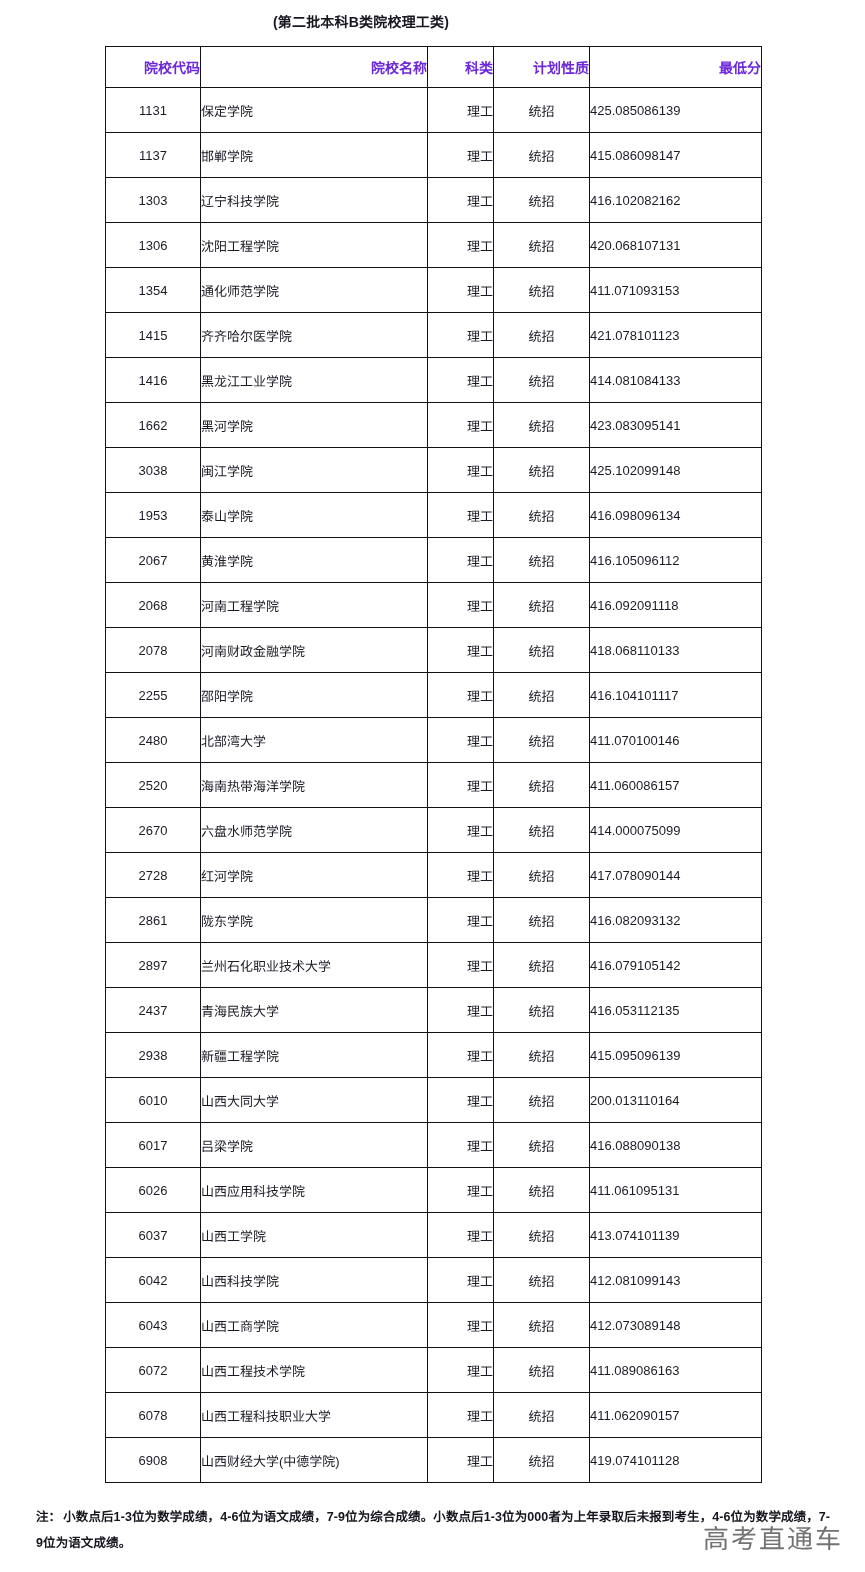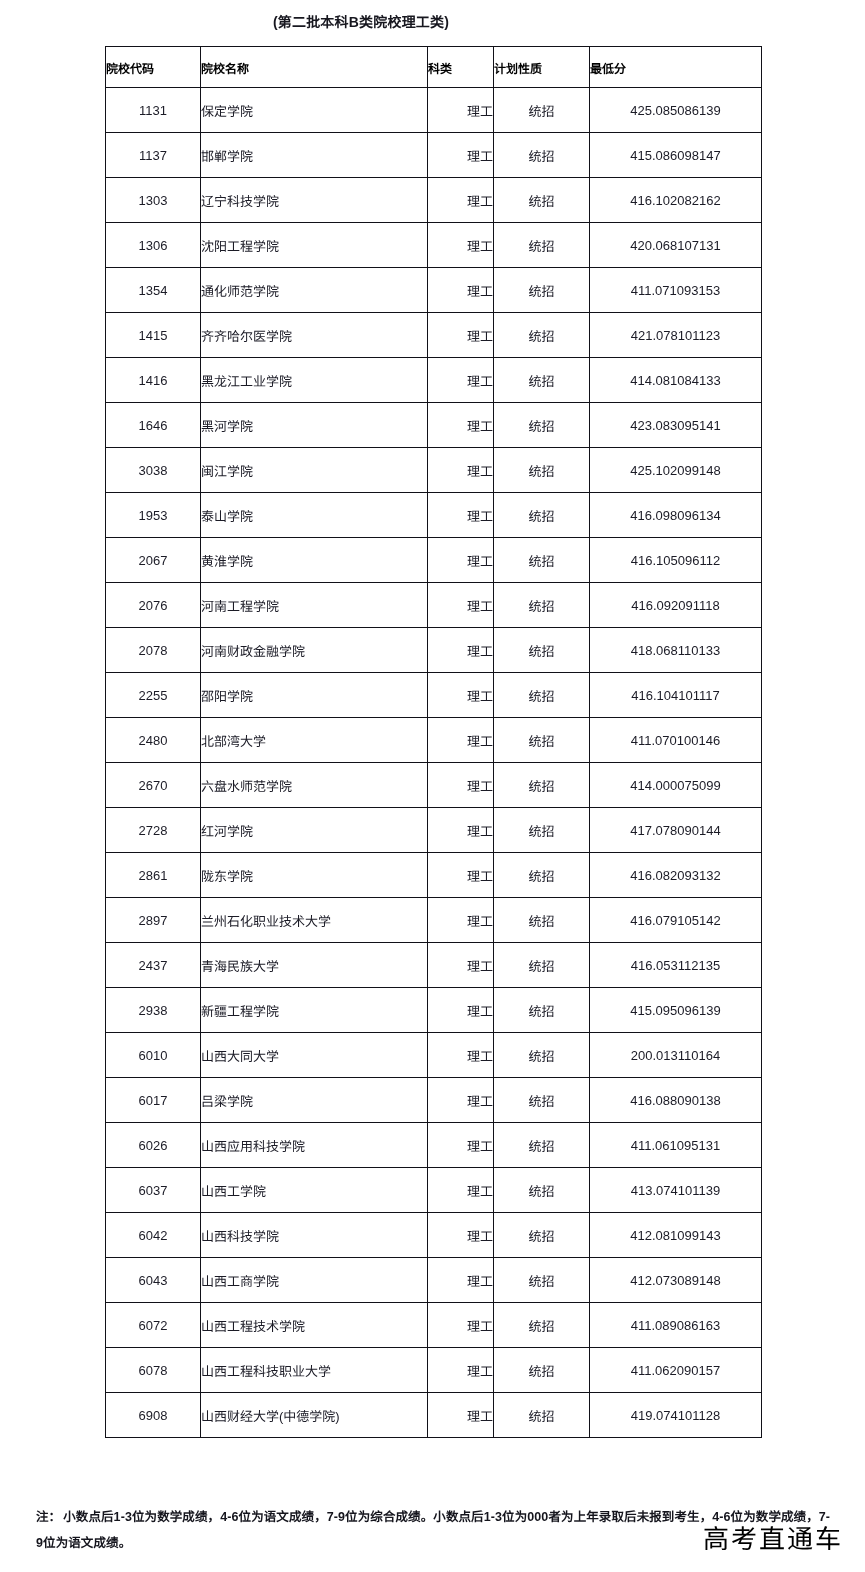--- a/index.html
+++ b/index.html
@@ -66,30 +66,30 @@
     height: 44px;
     font-size: 13px;
     font-weight: normal;
     color: #1b1b26;
     vertical-align: middle;
   }
 
   table.score-table thead th {
     height: 40px;
     font-weight: bold;
-    text-align: left;
-    font-size: 12px;
-    color: #000000;
+    text-align: right;
+    font-size: 14px;
+    color: #6d28d9;
   }
 
   td.code   { text-align: center; }
   td.name   { text-align: left; padding-left: 14px; }
   td.cat    { text-align: right; }
   td.plan   { text-align: center; }
-  td.score  { text-align: center; padding-right: 12px; }
+  td.score  { text-align: left; padding-right: 12px; }
 
   
   .note {
     position: absolute;
     left: 36px;
     top: 1504px;
     width: 800px;
     font-size: 12.5px;
     font-weight: bold;
     line-height: 26px;
@@ -100,21 +100,21 @@
   .note .note-label {
     margin-right: 2px;
   }
 
   
   .watermark {
     position: absolute;
     right: 22px;
     top: 1524px;
     font-size: 26px;
-    color: #000000;
+    color: #737373;
     letter-spacing: 2px;
     font-family: "DejaVu Sans", sans-serif;
     user-select: none;
     pointer-events: none;
     line-height: 30px;
   }
 </style>
 </head>
 <body>
 
@@ -184,21 +184,21 @@
             <td class="score">421.078101123</td>
           </tr>
           <tr>
             <td class="code">1416</td>
             <td class="name">黑龙江工业学院</td>
             <td class="cat">理工</td>
             <td class="plan">统招</td>
             <td class="score">414.081084133</td>
           </tr>
           <tr>
-            <td class="code">1646</td>
+            <td class="code">1662</td>
             <td class="name">黑河学院</td>
             <td class="cat">理工</td>
             <td class="plan">统招</td>
             <td class="score">423.083095141</td>
           </tr>
           <tr>
             <td class="code">3038</td>
             <td class="name">闽江学院</td>
             <td class="cat">理工</td>
             <td class="plan">统招</td>
@@ -212,21 +212,21 @@
             <td class="score">416.098096134</td>
           </tr>
           <tr>
             <td class="code">2067</td>
             <td class="name">黄淮学院</td>
             <td class="cat">理工</td>
             <td class="plan">统招</td>
             <td class="score">416.105096112</td>
           </tr>
           <tr>
-            <td class="code">2076</td>
+            <td class="code">2068</td>
             <td class="name">河南工程学院</td>
             <td class="cat">理工</td>
             <td class="plan">统招</td>
             <td class="score">416.092091118</td>
           </tr>
           <tr>
             <td class="code">2078</td>
             <td class="name">河南财政金融学院</td>
             <td class="cat">理工</td>
             <td class="plan">统招</td>
@@ -238,20 +238,27 @@
             <td class="cat">理工</td>
             <td class="plan">统招</td>
             <td class="score">416.104101117</td>
           </tr>
           <tr>
             <td class="code">2480</td>
             <td class="name">北部湾大学</td>
             <td class="cat">理工</td>
             <td class="plan">统招</td>
             <td class="score">411.070100146</td>
+          </tr>
+          <tr>
+            <td class="code">2520</td>
+            <td class="name">海南热带海洋学院</td>
+            <td class="cat">理工</td>
+            <td class="plan">统招</td>
+            <td class="score">411.060086157</td>
           </tr>
           <tr>
             <td class="code">2670</td>
             <td class="name">六盘水师范学院</td>
             <td class="cat">理工</td>
             <td class="plan">统招</td>
             <td class="score">414.000075099</td>
           </tr>
           <tr>
             <td class="code">2728</td>

